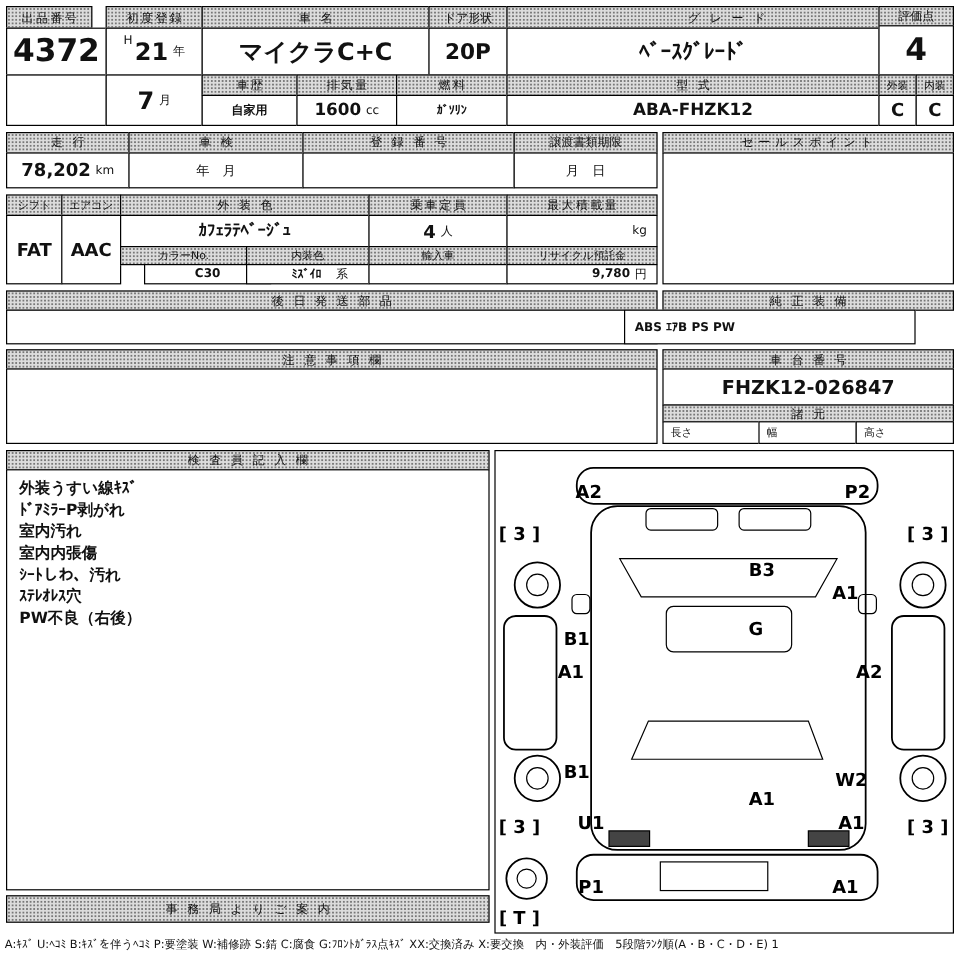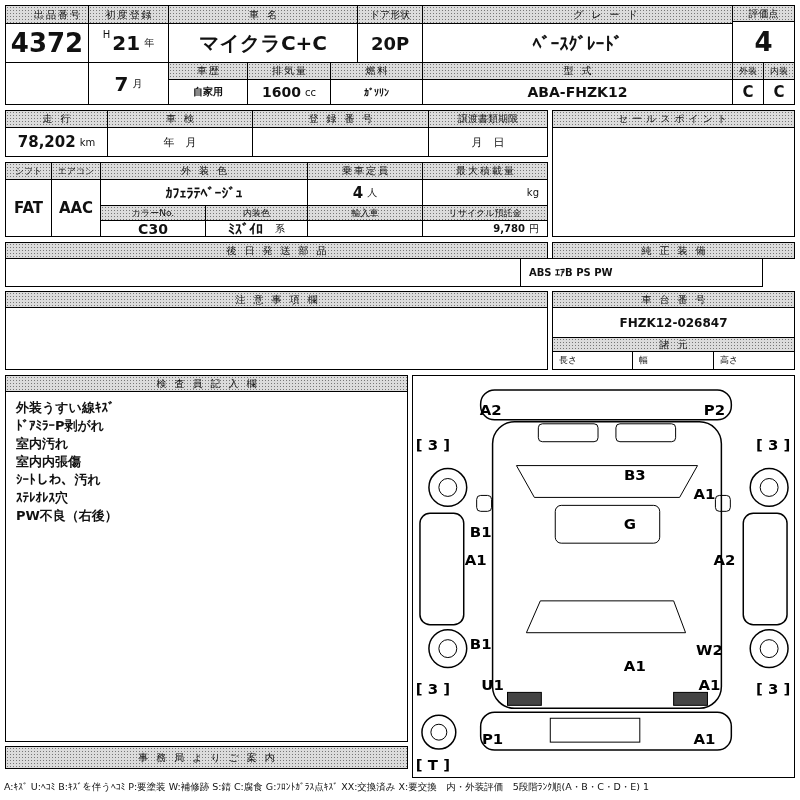--- a/index.html
+++ b/index.html
@@ -15,40 +15,40 @@
     background-color:#dcdcdc;
     background-image: radial-gradient(circle, #777 0.7px, transparent 0.8px);
     background-size: 3px 3px;
     font-size:10px; letter-spacing:2px; text-indent:2px; font-weight:normal;
   }
   .sp8 { letter-spacing:8px; text-indent:8px; }
   .ls0 { letter-spacing:0; text-indent:0; }
   .f9  { font-size:9px; }
   .bval { font-weight:bold; }
   .f26 { font-size:26px; } .f20 { font-size:20px; } .f18 { font-size:18px; }
-  .f17 { font-size:12px; } .f15 { font-size:15px; } .f14 { font-size:14px; }
-  .f13 { font-size:10px; } .f12 { font-size:14px; } .f11 { font-size:11px; }
+  .f17 { font-size:16px; } .f15 { font-size:15px; } .f14 { font-size:14px; }
+  .f13 { font-size:10px; } .f12 { font-size:10px;margin-left:20px; } .f11 { font-size:11px; }
   .left  { justify-content:flex-start; padding-left:8px; }
   .right { justify-content:flex-end;  padding-right:8px; }
   .topleft { align-items:flex-start; justify-content:flex-start; padding:7px 10px; flex-direction:column; white-space:normal; }
   .unit { font-size:10px; font-weight:normal; margin-left:4px; }
   .era  { font-size:10px; font-weight:normal; align-self:flex-start; margin-top:5px; margin-right:2px; }
   .note-line { font-size:13px; font-weight:bold; line-height:18px; }
   .legend { position:absolute; left:4px; top:781px; width:792px; height:18px;
             font-size:9.5px; letter-spacing:0; color:#111; }
   .shape { fill:none; stroke:#000; stroke-width:1.5; }
   .shape-thin { fill:none; stroke:#000; stroke-width:1; }
   .shape-dark { fill:#444; stroke:#000; stroke-width:1; }
   .marker { font-family:"DejaVu Sans", sans-serif; font-size:15px; font-weight:bold;
             text-anchor:middle; dominant-baseline:middle; fill:#000; }
 </style>
 </head>
 <body>
 
-<div class="cell hdr" style="left:5px;top:5px;width:104px;height:19px">出品番号</div>
+<div class="cell hdr" style="left:5px;top:5px;width:72px;height:19px">出品番号</div>
 <div class="cell bval f26" style="left:5px;top:23px;width:84px;height:40px">4372</div>
 <div class="cell" style="left:5px;top:62px;width:84px;height:43px"></div>
 
 <div class="cell hdr" style="left:88px;top:5px;width:81px;height:19px">初度登録</div>
 <div class="cell" style="left:88px;top:23px;width:81px;height:40px">
   <span class="era">H</span>
   <span class="bval f20">21</span>
   <span class="unit">年</span>
 </div>
 <div class="cell" style="left:88px;top:62px;width:81px;height:43px">

